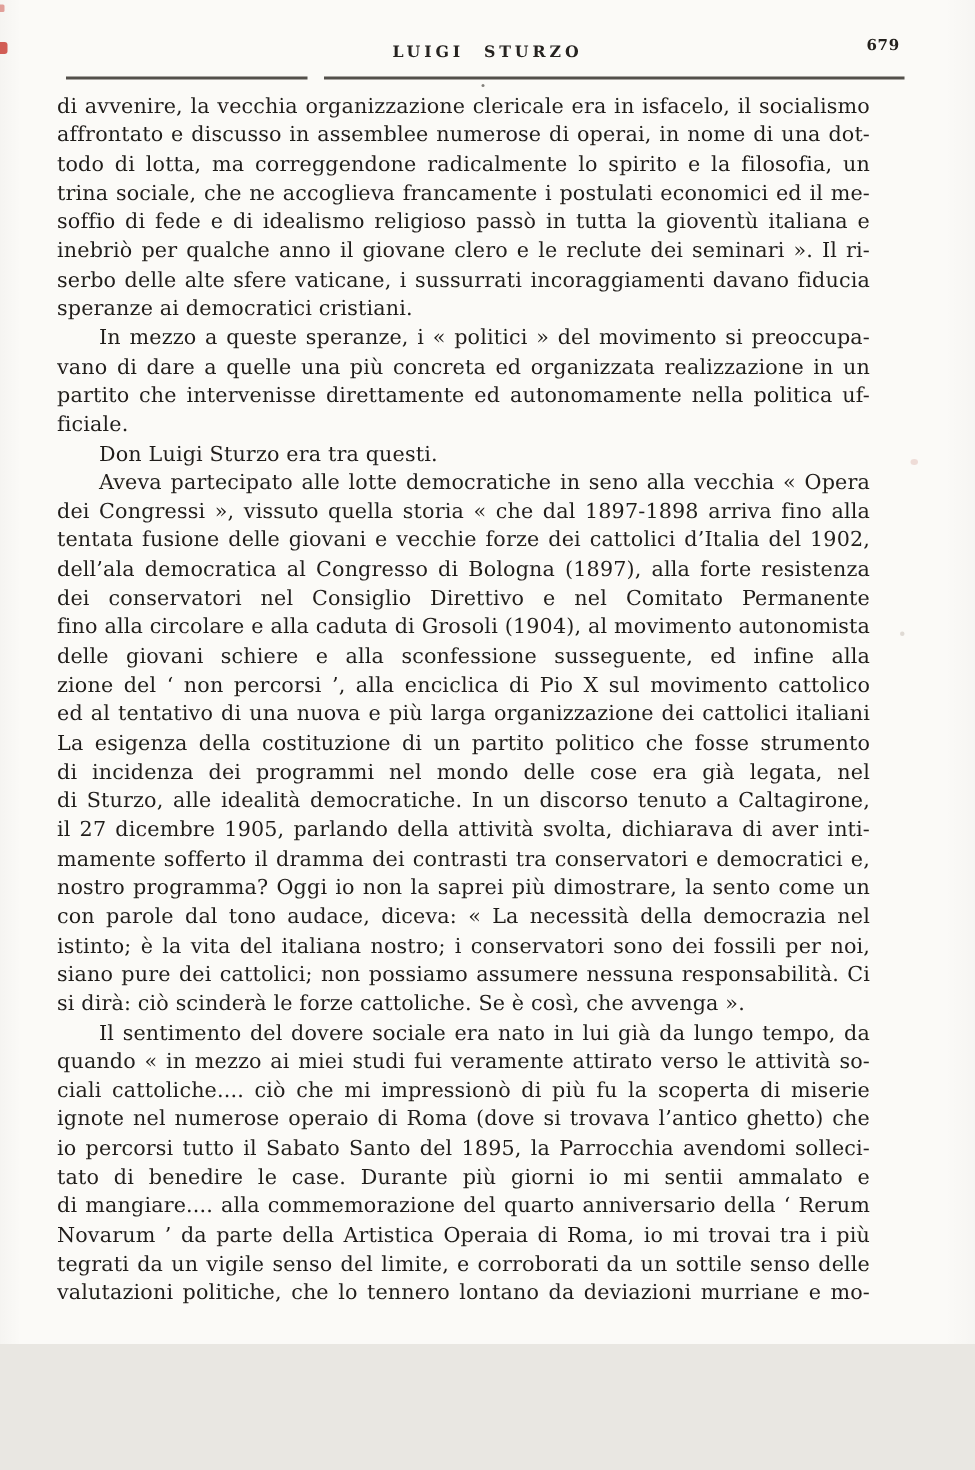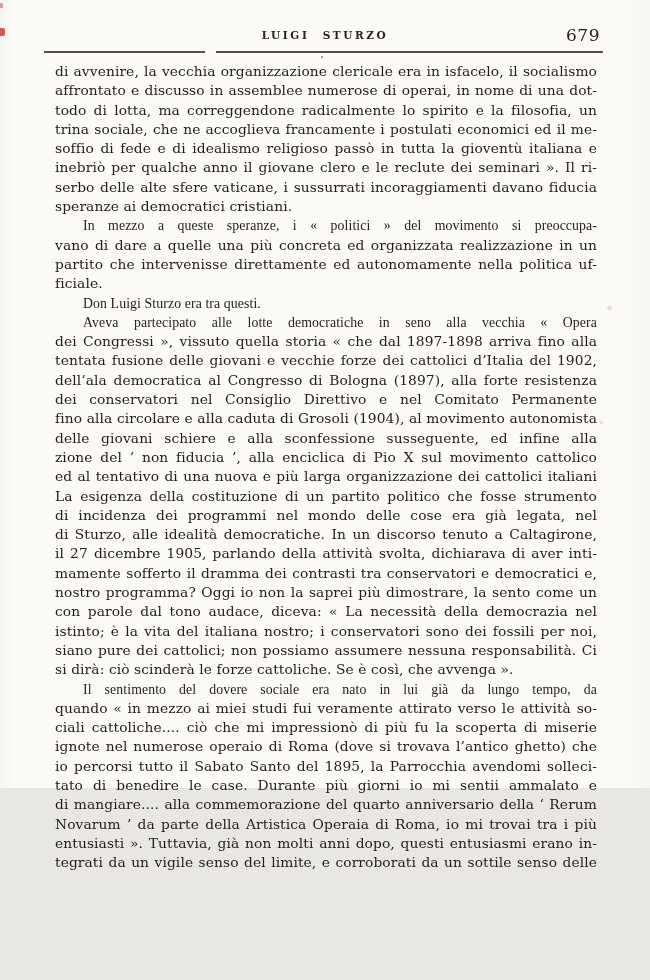--- a/index.html
+++ b/index.html
@@ -5,51 +5,51 @@
   :root{
     --paper:#fbfaf7; --ink:#201d1a; --rule:#3b3833; --red:#c8372d;
   }
   html,body{margin:0;padding:0;}
   body{
     width:650px;height:980px;overflow:hidden;
     background:#e9e7e2;
     font-family:"DejaVu Serif","Liberation Serif",serif;
   }
   .page{
-    position:relative;width:650px;height:788px;
+    position:relative;width:650px;height:896px;
     background:var(--paper);
     background-image:linear-gradient(90deg, rgba(0,0,0,0.025) 0, rgba(0,0,0,0) 14px, rgba(0,0,0,0) 630px, rgba(0,0,0,0.02) 650px);
     color:var(--ink);
   }
   
   .running-title{
     position:absolute;top:29px;left:0;width:650px;
     text-align:center;
     font-size:10.5px;font-weight:bold;letter-spacing:2.6px;word-spacing:7px;
     color:#262320;
   }
   .page-number{
     position:absolute;top:25px;right:50px;
-    font-size:17px;font-weight:normal;color:#24211d;letter-spacing:.5px;
+    font-size:10px;font-weight:bold;color:#24211d;letter-spacing:.5px;
   }
   .rule-seg{position:absolute;background:var(--rule);height:1.6px;opacity:.88;}
   .rule-seg.seg1{left:44px;top:51px;width:161px;}
   .rule-seg.seg2{left:216px;top:51px;width:387px;}
   
   .body-text{
-    position:absolute;left:55px;top:62px;width:542px;
+    position:absolute;left:38px;top:62px;width:542px;
     font-size:13.8px;line-height:19.3px;letter-spacing:.1px;
     color:var(--ink);
   }
   .line{
     height:19.3px;overflow:hidden;white-space:normal;
     text-align:justify;text-align-last:justify;
   }
   .line.last{text-align-last:left;}
-  .line.indent{text-indent:28px;font-family:Liberation Serif, serif;}
+  .line.indent{text-indent:28px;}
   
   .scan-mark{position:absolute;}
   .red-mark-edge{left:0;top:28px;width:5px;height:8px;background:var(--red);opacity:.8;border-radius:0 2px 2px 0;}
   .red-mark-corner{left:0;top:3px;width:3px;height:5px;background:var(--red);opacity:.45;border-radius:0 1px 1px 0;}
   .ink-dot{left:321px;top:56px;width:2px;height:2px;background:#4d4a45;border-radius:50%;opacity:.7;}
   .pink-speck{left:607px;top:306px;width:5px;height:4px;background:#e3c3be;opacity:.55;border-radius:50%;}
   .gray-speck{left:600px;top:421px;width:3px;height:3px;background:#d8d2ca;opacity:.8;border-radius:50%;}
 </style>
 </head>
 <body>
@@ -77,42 +77,42 @@
       <div class="line">partito che intervenisse direttamente ed autonomamente nella politica uf-</div>
       <div class="line last">ficiale.</div>
       <div class="line indent last">Don Luigi Sturzo era tra questi.</div>
       <div class="line indent">Aveva partecipato alle lotte democratiche in seno alla vecchia « Opera</div>
       <div class="line">dei Congressi », vissuto quella storia « che dal 1897-1898 arriva fino alla</div>
       <div class="line">tentata fusione delle giovani e vecchie forze dei cattolici d’Italia del 1902,</div>
       <div class="line">dell’ala democratica al Congresso di Bologna (1897), alla forte resistenza</div>
       <div class="line">dei conservatori nel Consiglio Direttivo e nel Comitato Permanente Generale</div>
       <div class="line">fino alla circolare e alla caduta di Grosoli (1904), al movimento autonomista</div>
       <div class="line">delle giovani schiere e alla sconfessione susseguente, ed infine alla afferma-</div>
-      <div class="line">zione del ‘ non fiducia ’, alla enciclica di Pio X sul movimento cattolico</div>
+      <div class="line">zione del ‘ non percorsi ’, alla enciclica di Pio X sul movimento cattolico</div>
       <div class="line">ed al tentativo di una nuova e più larga organizzazione dei cattolici italiani ».</div>
       <div class="line">La esigenza della costituzione di un partito politico che fosse strumento</div>
       <div class="line">di incidenza dei programmi nel mondo delle cose era già legata, nel pensiero</div>
       <div class="line">di Sturzo, alle idealità democratiche. In un discorso tenuto a Caltagirone,</div>
       <div class="line">il 27 dicembre 1905, parlando della attività svolta, dichiarava di aver inti-</div>
       <div class="line">mamente sofferto il dramma dei contrasti tra conservatori e democratici e,</div>
       <div class="line">nostro programma? Oggi io non la saprei più dimostrare, la sento come un</div>
       <div class="line">con parole dal tono audace, diceva: « La necessità della democrazia nel</div>
       <div class="line">istinto; è la vita del italiana nostro; i conservatori sono dei fossili per noi,</div>
       <div class="line">siano pure dei cattolici; non possiamo assumere nessuna responsabilità. Ci</div>
       <div class="line last">si dirà: ciò scinderà le forze cattoliche. Se è così, che avvenga ».</div>
       <div class="line indent">Il sentimento del dovere sociale era nato in lui già da lungo tempo, da</div>
       <div class="line">quando « in mezzo ai miei studi fui veramente attirato verso le attività so-</div>
       <div class="line">ciali cattoliche.... ciò che mi impressionò di più fu la scoperta di miserie</div>
       <div class="line">ignote nel numerose operaio di Roma (dove si trovava l’antico ghetto) che</div>
       <div class="line">io percorsi tutto il Sabato Santo del 1895, la Parrocchia avendomi solleci-</div>
       <div class="line">tato di benedire le case. Durante più giorni io mi sentii ammalato e incapace</div>
       <div class="line">di mangiare.... alla commemorazione del quarto anniversario della ‘ Rerum</div>
       <div class="line">Novarum ’ da parte della Artistica Operaia di Roma, io mi trovai tra i più</div>
-      <div class="line">entusiasti ». Tuttavia, già non molti anni dopo, questi entusiasmi erano in-</div>
       <div class="line">tegrati da un vigile senso del limite, e corroborati da un sottile senso delle</div>
+      <div class="line">valutazioni politiche, che lo tennero lontano da deviazioni murriane e mo-</div>
     </div>
 
   <div class="scan-mark red-mark-corner"></div>
   <div class="scan-mark red-mark-edge"></div>
   <div class="scan-mark ink-dot"></div>
   <div class="scan-mark pink-speck"></div>
   <div class="scan-mark gray-speck"></div>
 
 </div>
 

